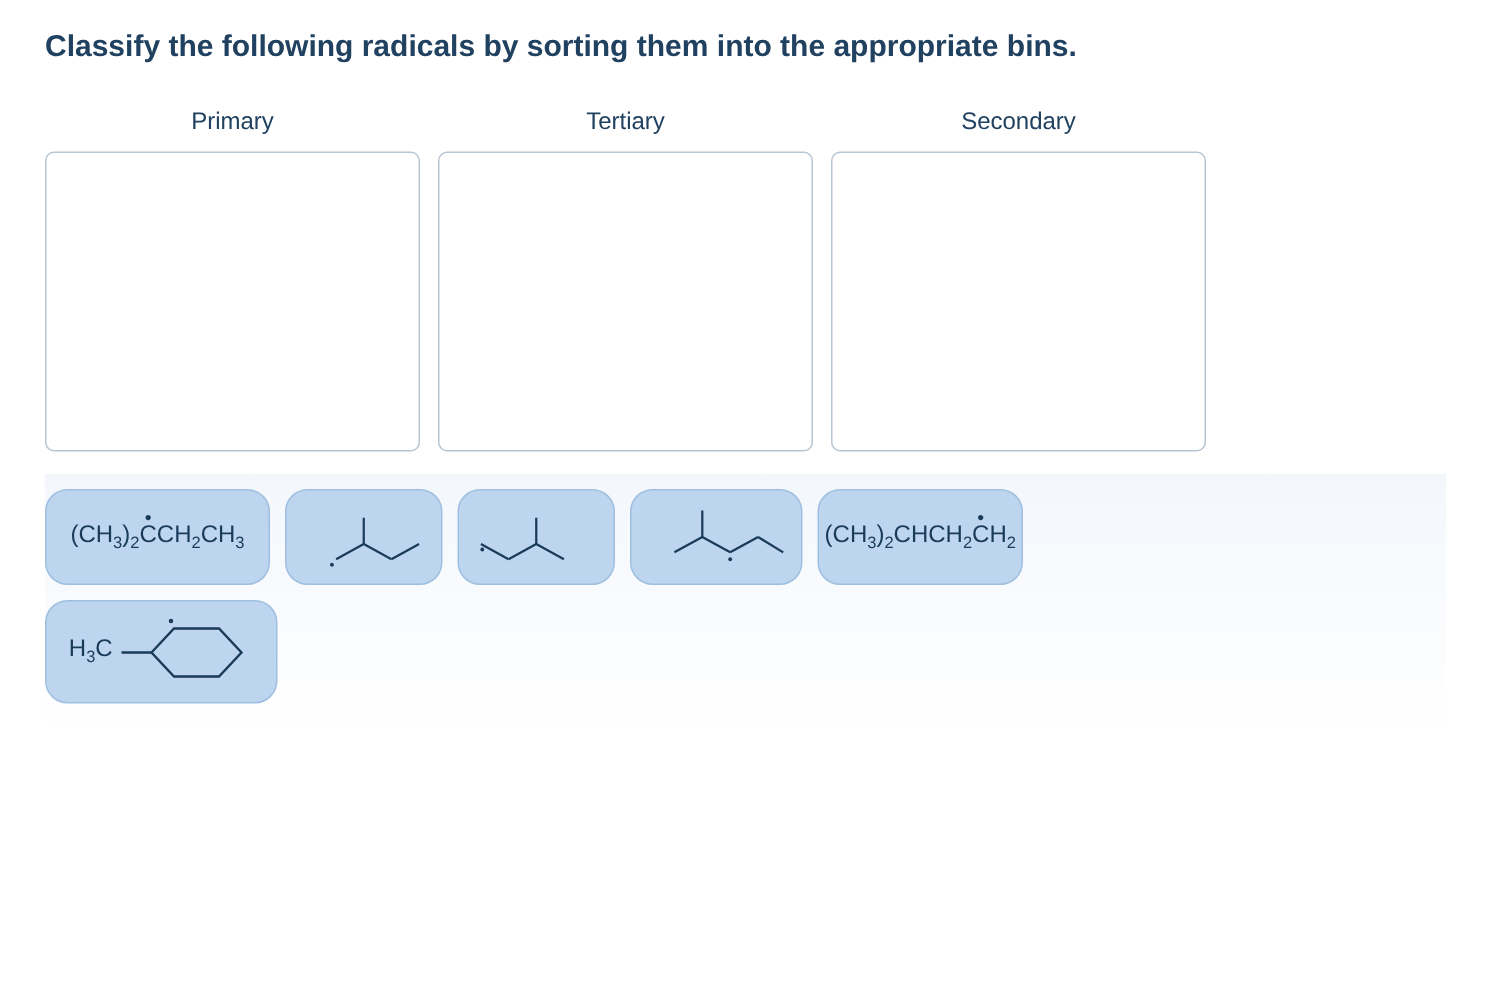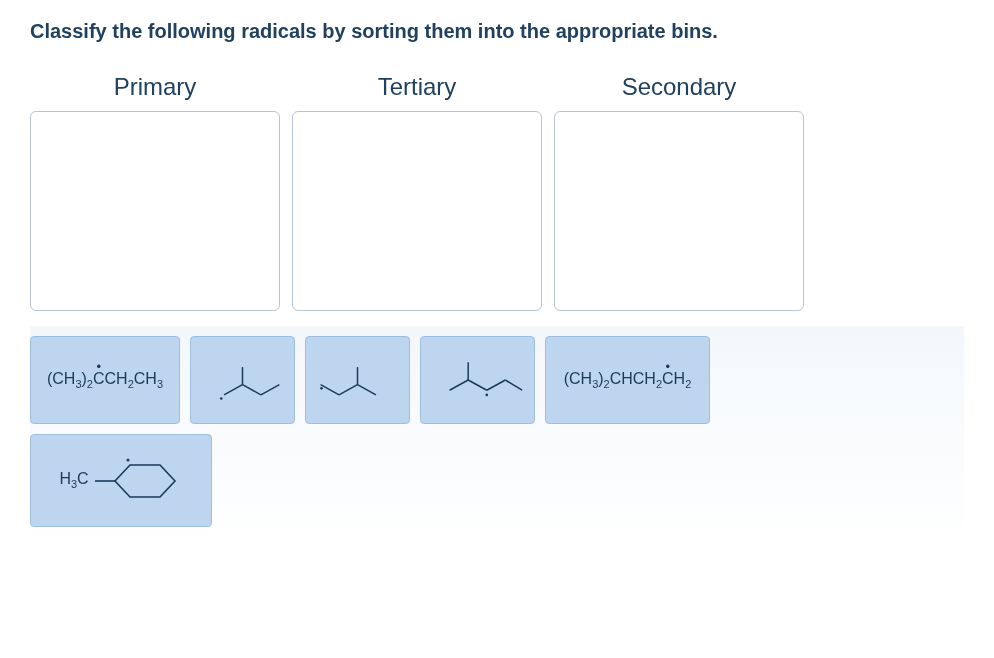--- a/index.html
+++ b/index.html
@@ -20,21 +20,21 @@
     gap: 12px;
     margin-bottom: 15px;
   }
   .bin-col {
     display: flex;
     flex-direction: column;
     align-items: center;
     width: 250px;
   }
   .bin-label {
-    font-size: 24px;
+    font-size: 16px;
     color: #20415f;
     margin-bottom: 10px;
   }
   .bin {
     width: 250px;
     height: 200px;
     border: 1px solid #b8c5d3;
     border-radius: 6px;
     background: #fff;
   }
@@ -44,25 +44,25 @@
   }
   .items-row {
     display: flex;
     flex-wrap: wrap;
     gap: 10px;
     margin-bottom: 10px;
   }
   .item-card {
     background: #bdd5ee;
     border: 1px solid #9fbfe0;
-    border-radius: 4px;
+    border-radius: 15px;
     display: flex;
     align-items: center;
     justify-content: center;
-    padding: 18px 10px;
+    padding: 6px 10px;
     min-height: 55px;
     cursor: grab;
   }
   .chem-text {
     font-size: 16px;
     color: #1a3a5a;
     white-space: nowrap;
   }
   .chem-text sub { font-size: 11px; }
   .radical-dot { position: relative; }
@@ -135,31 +135,31 @@
           <line x1="40" y1="25" x2="40" y2="6"></line>
           <line x1="40" y1="25" x2="20" y2="36"></line>
           <line x1="40" y1="25" x2="60" y2="36"></line>
           <line x1="60" y1="36" x2="80" y2="25"></line>
           <line x1="80" y1="25" x2="98" y2="36"></line>
         </g>
         <circle cx="60" cy="41" r="1.4" fill="#1a3a5a"></circle>
       </svg>
     </div>
 
-    <div class="item-card" style="width:165px;">
+    <div class="item-card" style="width:137px;">
       <span class="chem-text">
         <span>(CH</span><sub>3</sub><span>)</span><sub>2</sub><span>CHCH</span><sub>2</sub><span class="radical-dot">C</span><span>H</span><sub>2</sub>
       </span>
     </div>
 
   </div>
 
   <div class="items-row">
 
-    <div class="item-card" style="width:182px;">
+    <div class="item-card" style="width:155px;">
       <span class="chem-text" style="margin-right:4px;">
         <span>H</span><sub>3</sub><span>C</span>
       </span>
       <svg width="90" height="55" viewBox="0 0 90 55">
         <g stroke="#1a3a5a" stroke-width="1.6" fill="none">
           <line x1="2" y1="28" x2="22" y2="28"></line>
           <polygon points="22,28 37,12 67,12 82,28 67,44 37,44"></polygon>
         </g>
         <circle cx="35" cy="7" r="1.5" fill="#1a3a5a"></circle>
       </svg>

